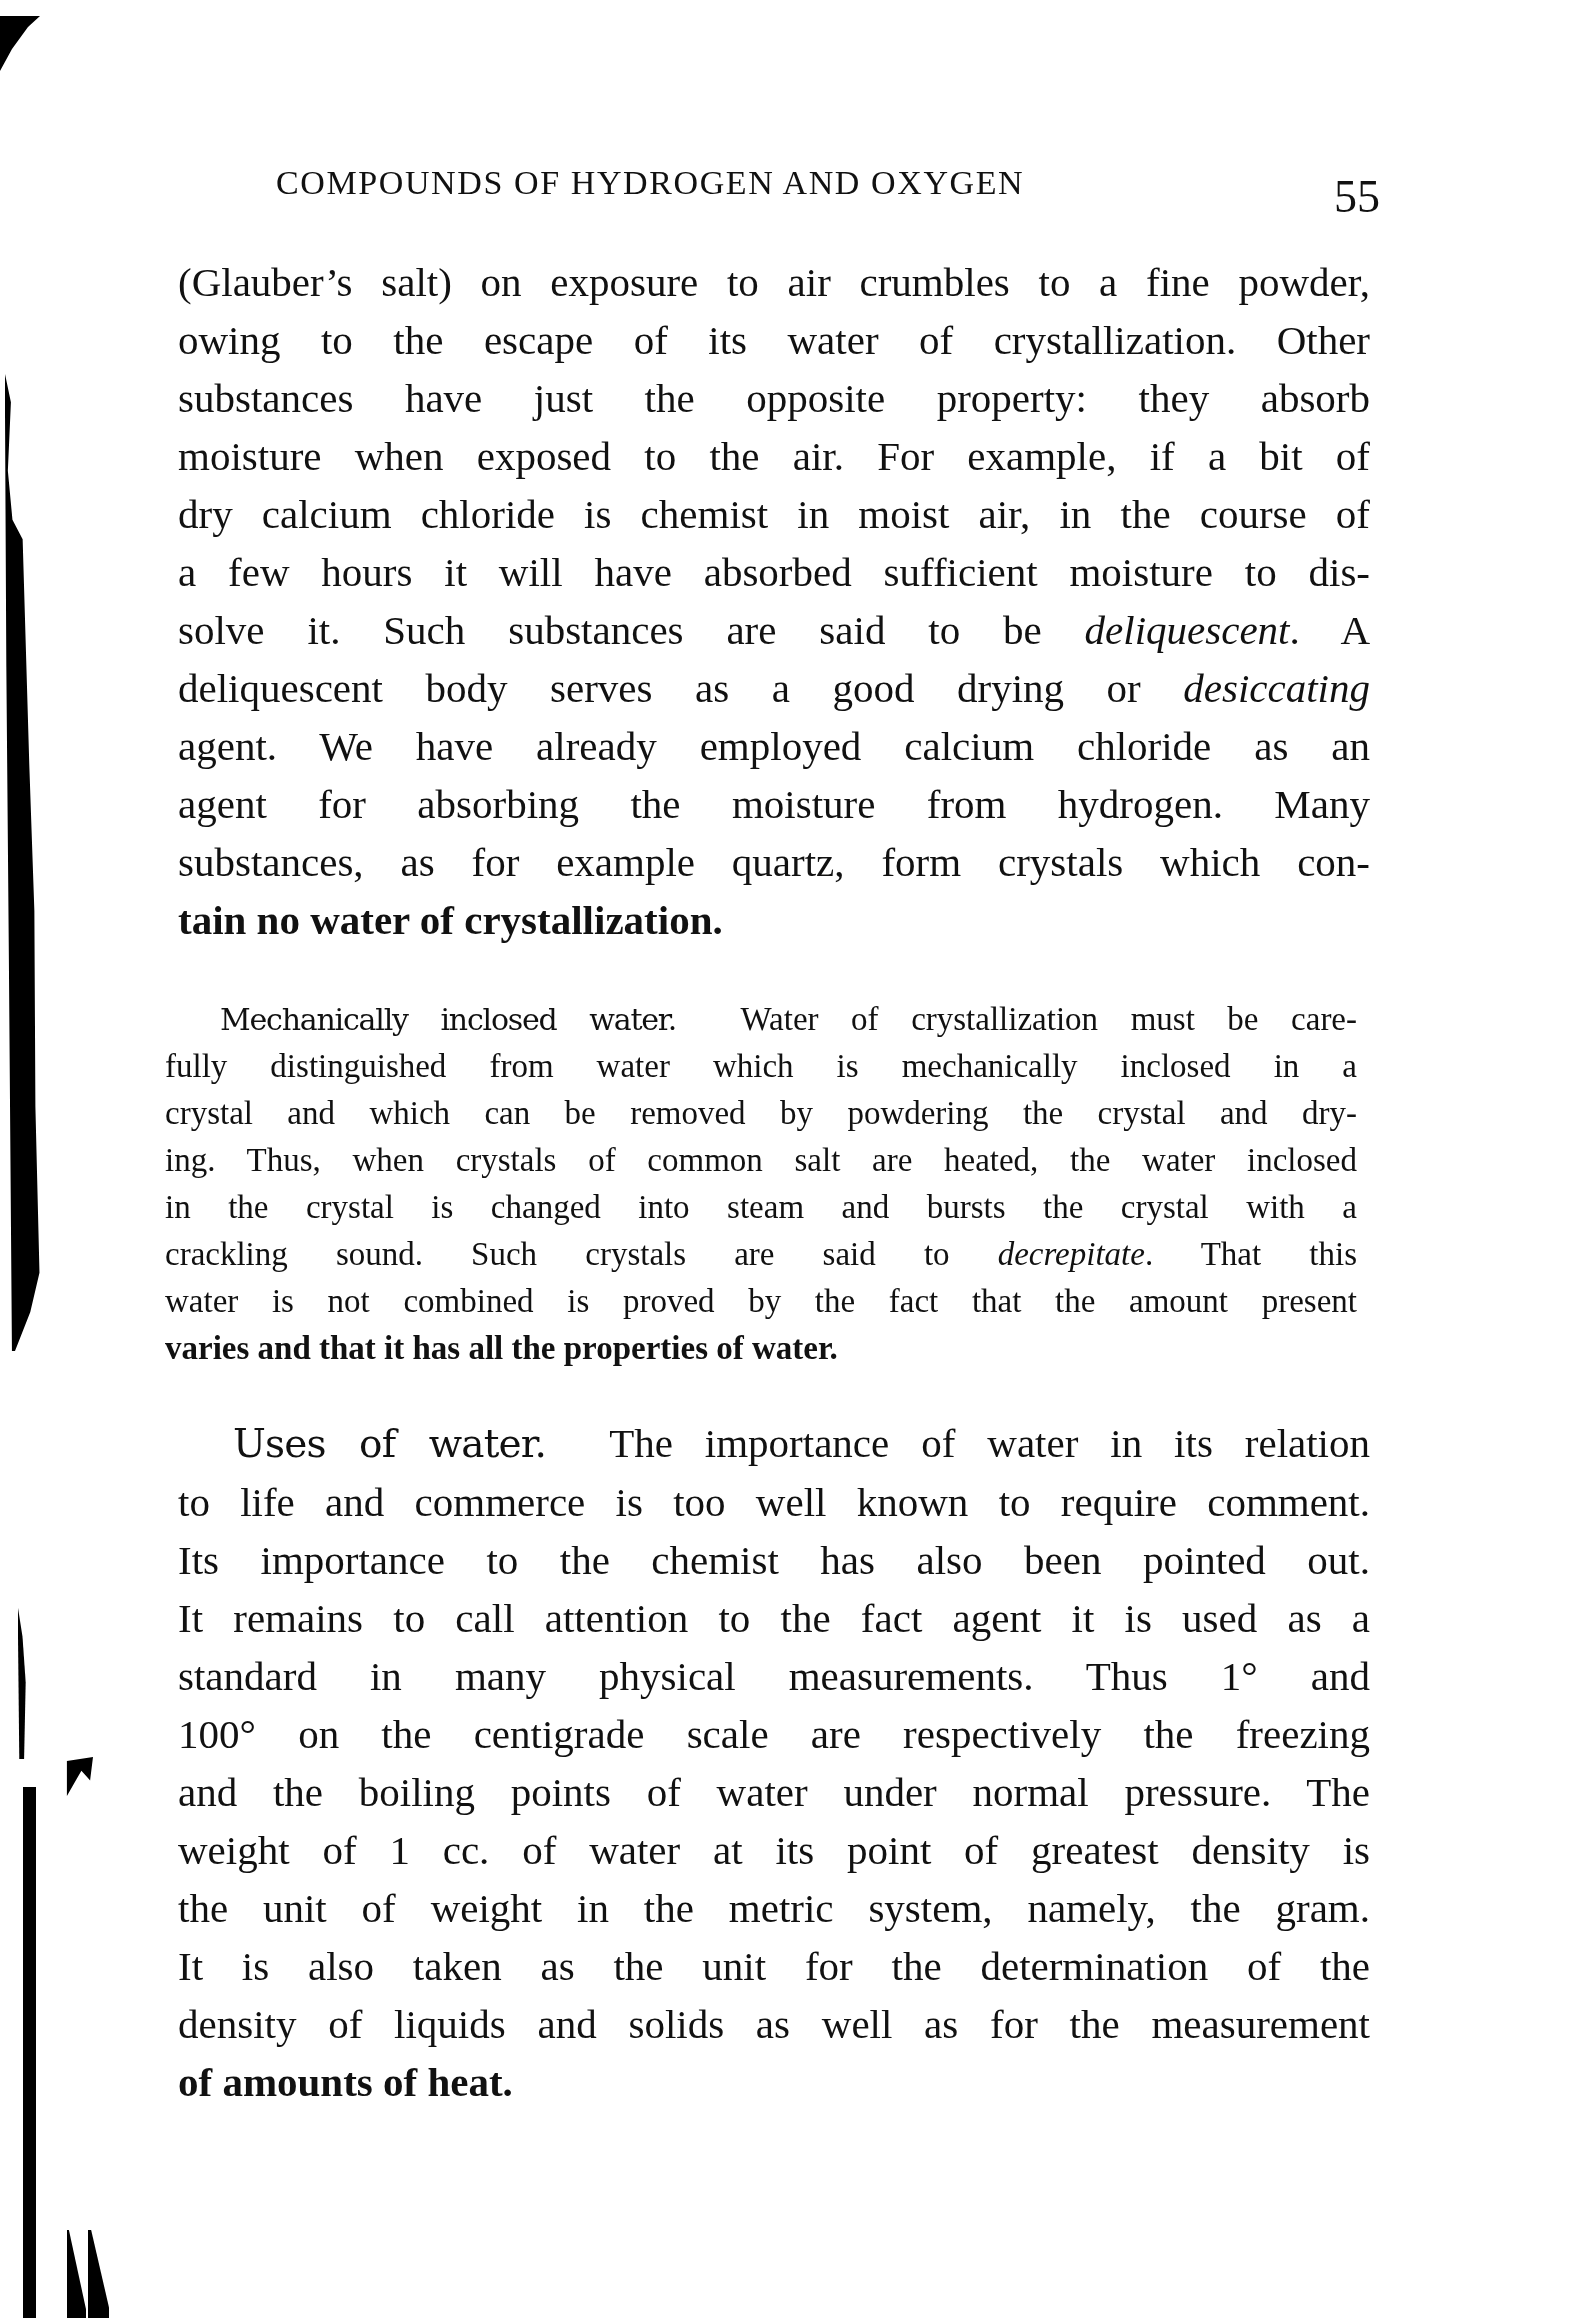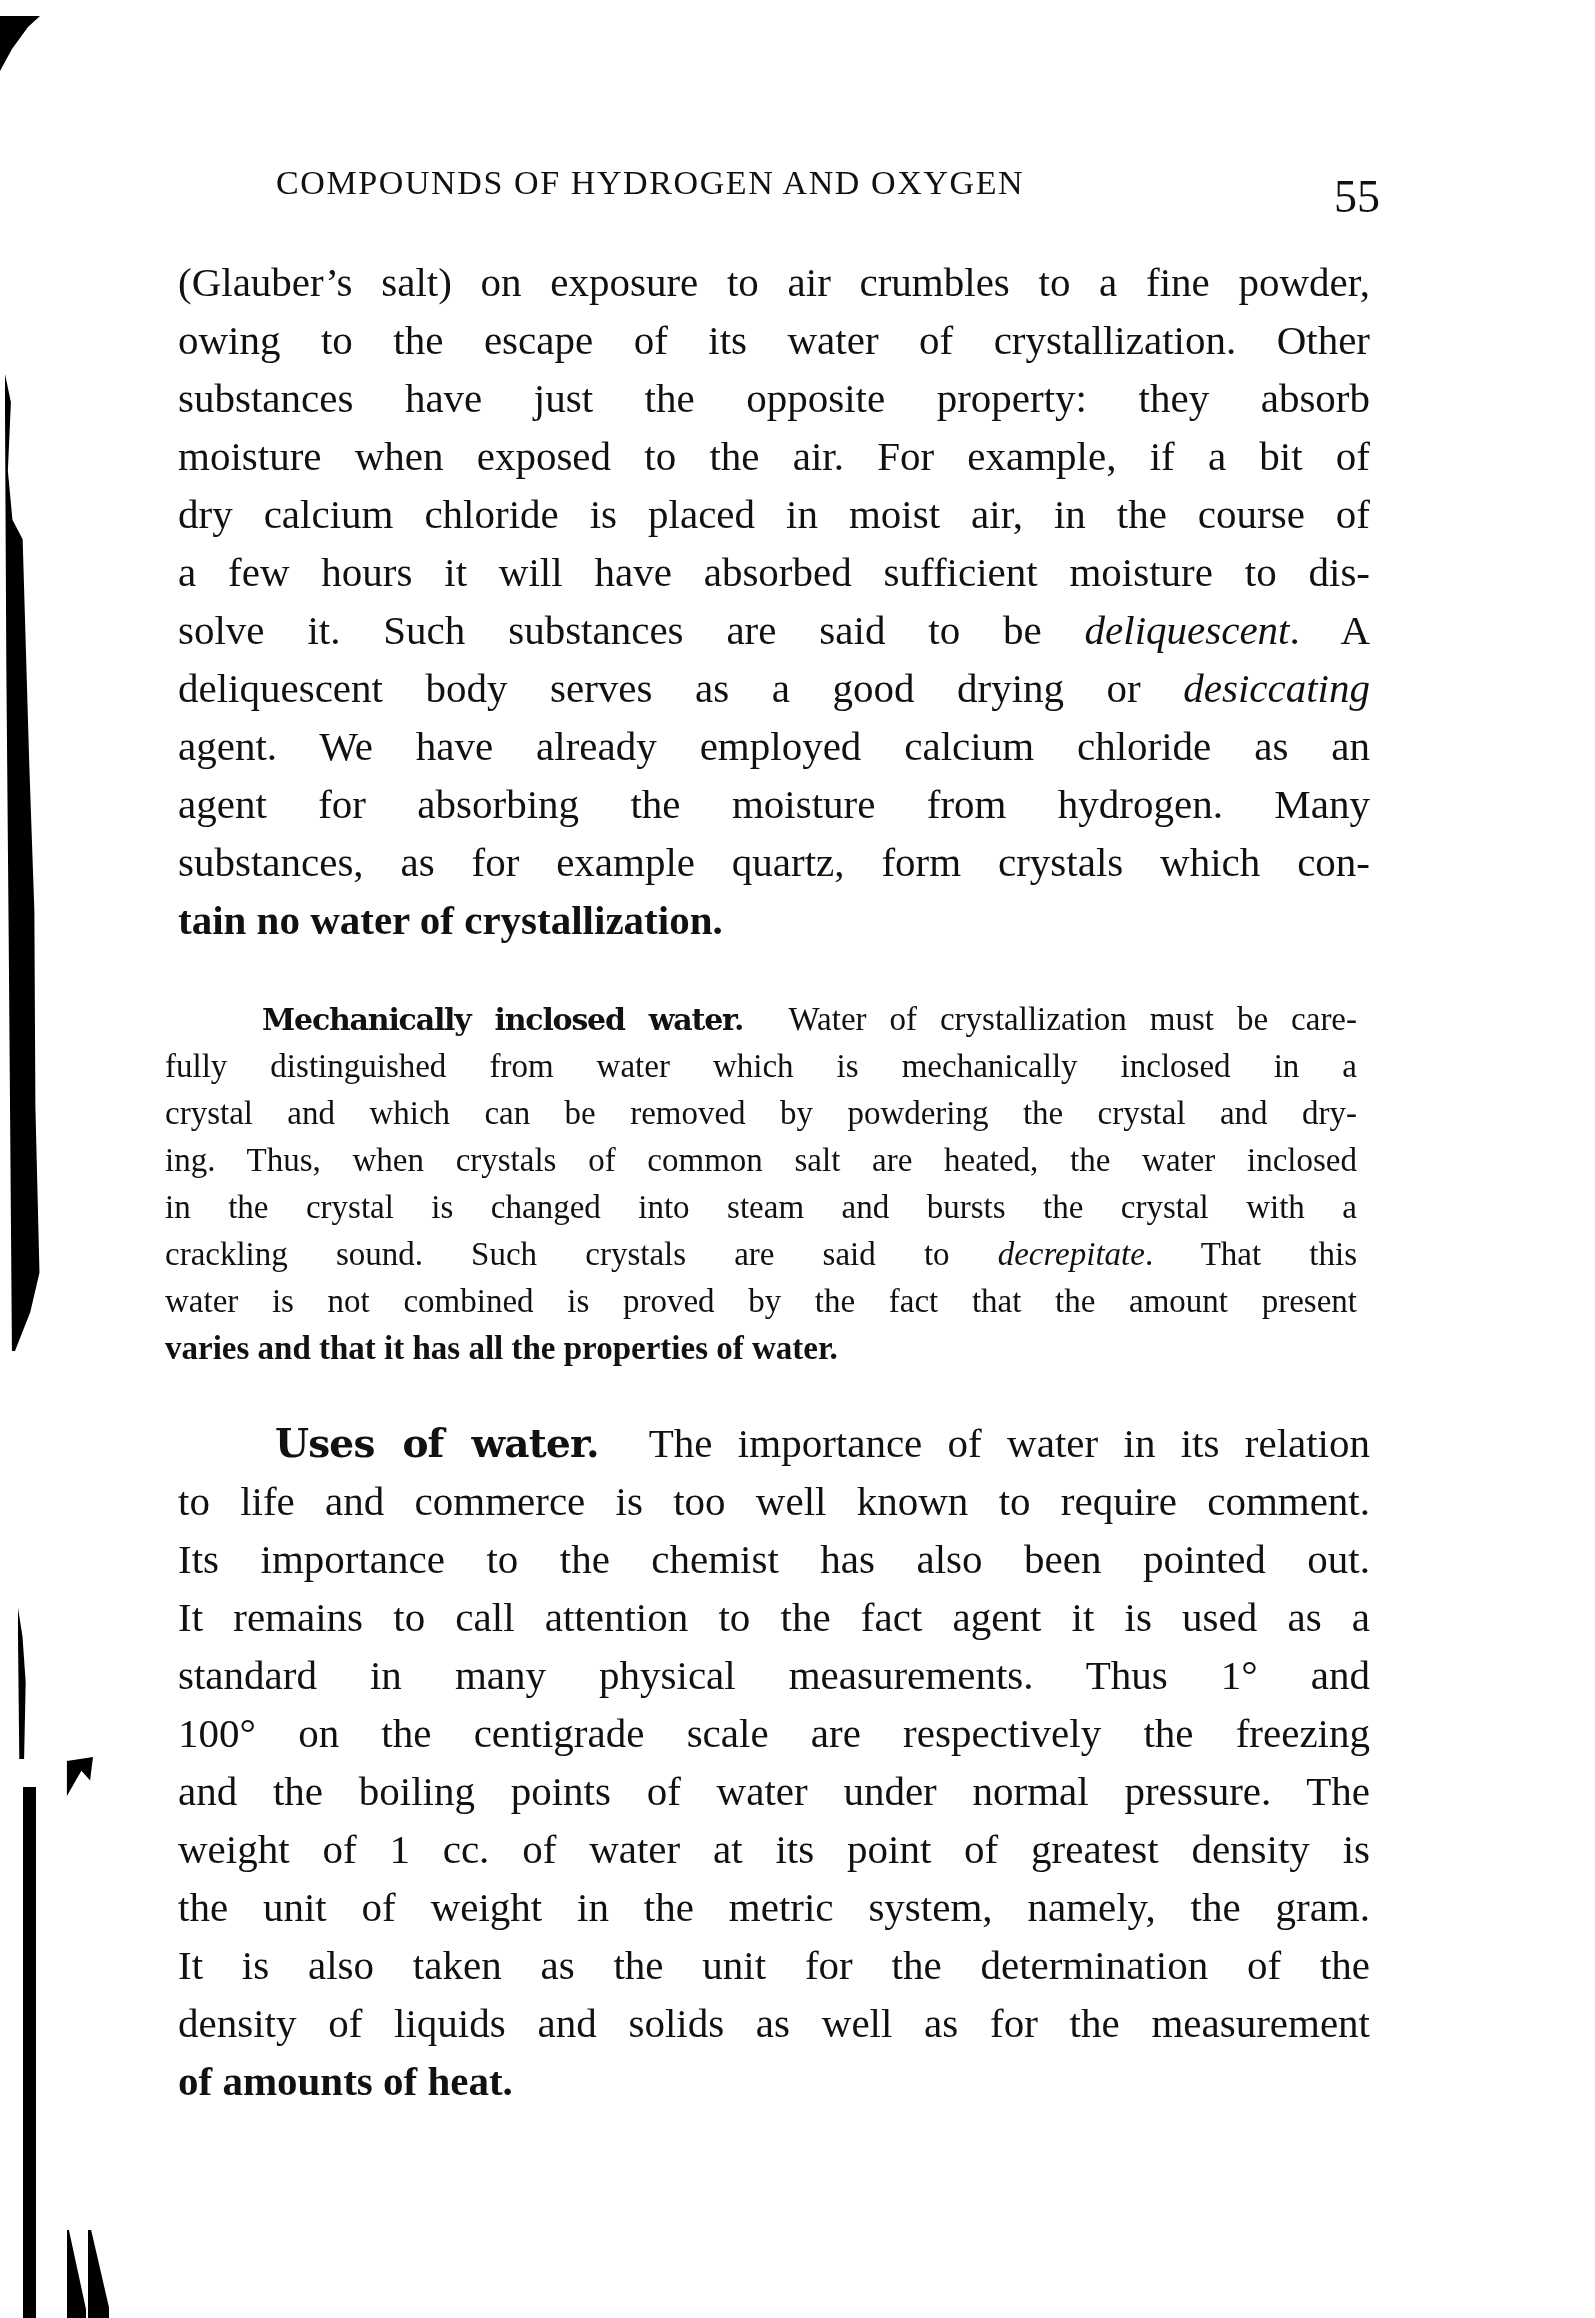--- a/index.html
+++ b/index.html
@@ -90,24 +90,23 @@
       font-size: 33px;
       line-height: 47px;
       text-align: justify;
       text-indent: 55px;
     }
     .para-3 {
       top: 1414px;
       text-indent: 55px;
     }
     .lead-bold {
-      font-weight: bold;
+      font-weight: normal;
       font-family: "DejaVu Serif", "Liberation Serif", serif;
       letter-spacing: -0.8px;
-      margin-left: 42px;
     }
     .para-3 .lead-bold { font-size: 39px; }
     .para-small .lead-bold { font-size: 30px; letter-spacing: -1.2px; }
     em { font-style: italic; }
     .line { display: block; text-align: justify; text-align-last: justify; }
     .line.last { text-align-last: left; font-weight: bold; }
   </style>
 </head>
 <body>
 
@@ -124,21 +123,21 @@
   <div class="header">
     <span class="running-head">COMPOUNDS OF HYDROGEN AND OXYGEN</span>
     <span class="page-number">55</span>
   </div>
 
   <div class="body-text para-1">
     <span class="line">(Glauber’s salt) on exposure to air crumbles to a fine powder,</span>
     <span class="line">owing to the escape of its water of crystallization. Other</span>
     <span class="line">substances have just the opposite property: they absorb</span>
     <span class="line">moisture when exposed to the air. For example, if a bit of</span>
-    <span class="line">dry calcium chloride is placed in moist air, in the course of</span>
+    <span class="line">dry calcium chloride is chemist in moist air, in the course of</span>
     <span class="line">a few hours it will have absorbed sufficient moisture to dis-</span>
     <span class="line"><span>solve it. Such substances are said to be </span><em>deliquescent</em><span>. A</span></span>
     <span class="line"><span>deliquescent body serves as a good drying or </span><em>desiccating</em></span>
     <span class="line">agent. We have already employed calcium chloride as an</span>
     <span class="line">agent for absorbing the moisture from hydrogen. Many</span>
     <span class="line">substances, as for example quartz, form crystals which con-</span>
     <span class="line last">tain no water of crystallization.</span>
   </div>
 
   <div class="para-small">

